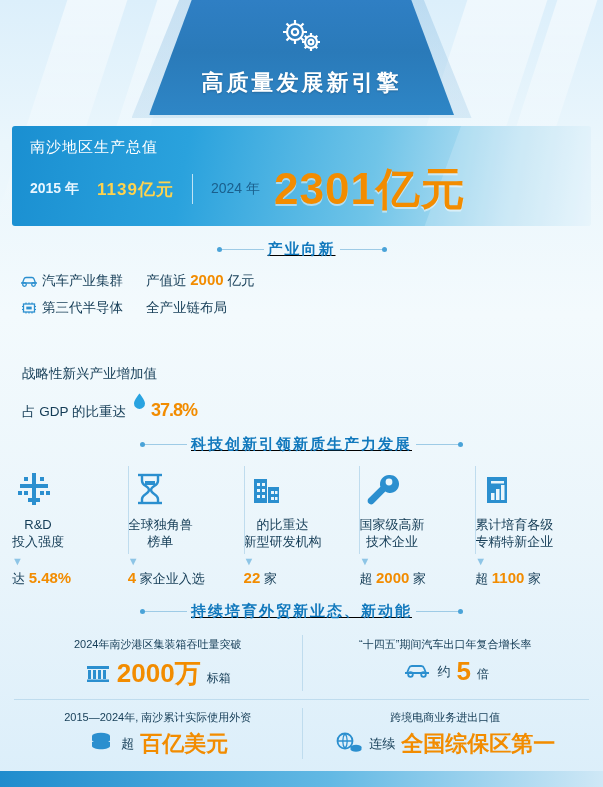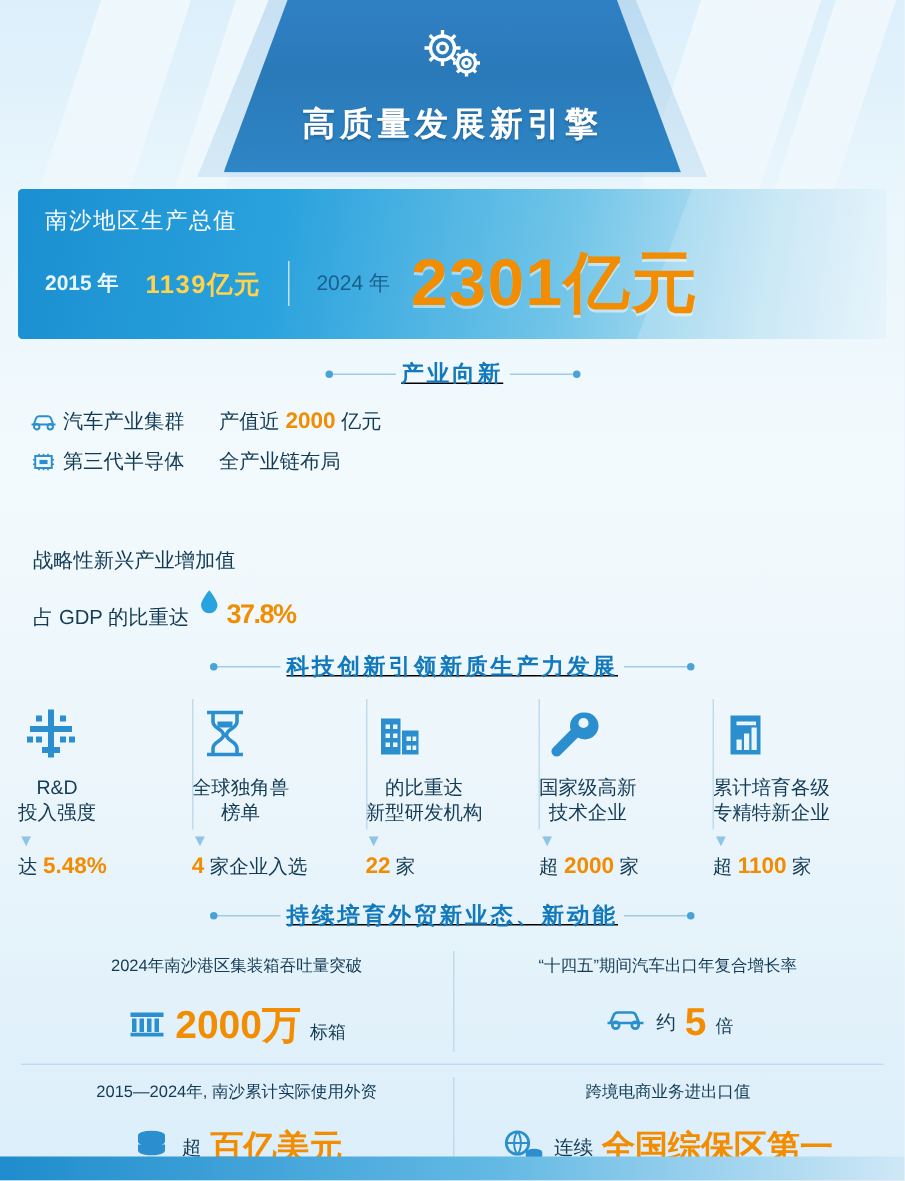--- a/index.html
+++ b/index.html
@@ -113,21 +113,21 @@
   .tech-val b{ color:#f28c00; font-size:15px; font-weight:bold; }
 
   
   .trade{ margin:4px 14px 0 14px; }
   .trade-row{ display:flex; }
   .trade-cell{ flex:1; padding:8px 6px 6px 6px; position:relative; }
   .trade-cell + .trade-cell:before{
     content:""; position:absolute; left:0; top:6px; bottom:6px; width:1px; background:#bfdcee;
   }
   .trade-head{ color:#133b55; font-size:11px; text-align:center; }
-  .trade-val{ display:flex; align-items:center; justify-content:center; margin-top:15px; gap:6px;}
+  .trade-val{ display:flex; align-items:center; justify-content:center; margin-top:4px; gap:6px;}
   .trade-val .ic{ color:#2b8fcf; }
   .trade-val .num{ color:#f28c00; font-size:26px; font-weight:bold; letter-spacing:0px;}
   .trade-val .num.small{ font-size:22px; }
   .trade-val .unit{ color:#133b55; font-size:12px; align-self:flex-end; padding-bottom:4px;}
   .trade-val .pre{ color:#133b55; font-size:13px; align-self:center;}
   .trade-hr{ height:1px; background:#bfdcee; margin:2px 0; }
 
   .footer-bar{
     position:absolute; left:0; bottom:0; width:100%; height:16px;
     background:linear-gradient(90deg,#1f8ccd,#63b9e4 55%,#cfe8f6);

